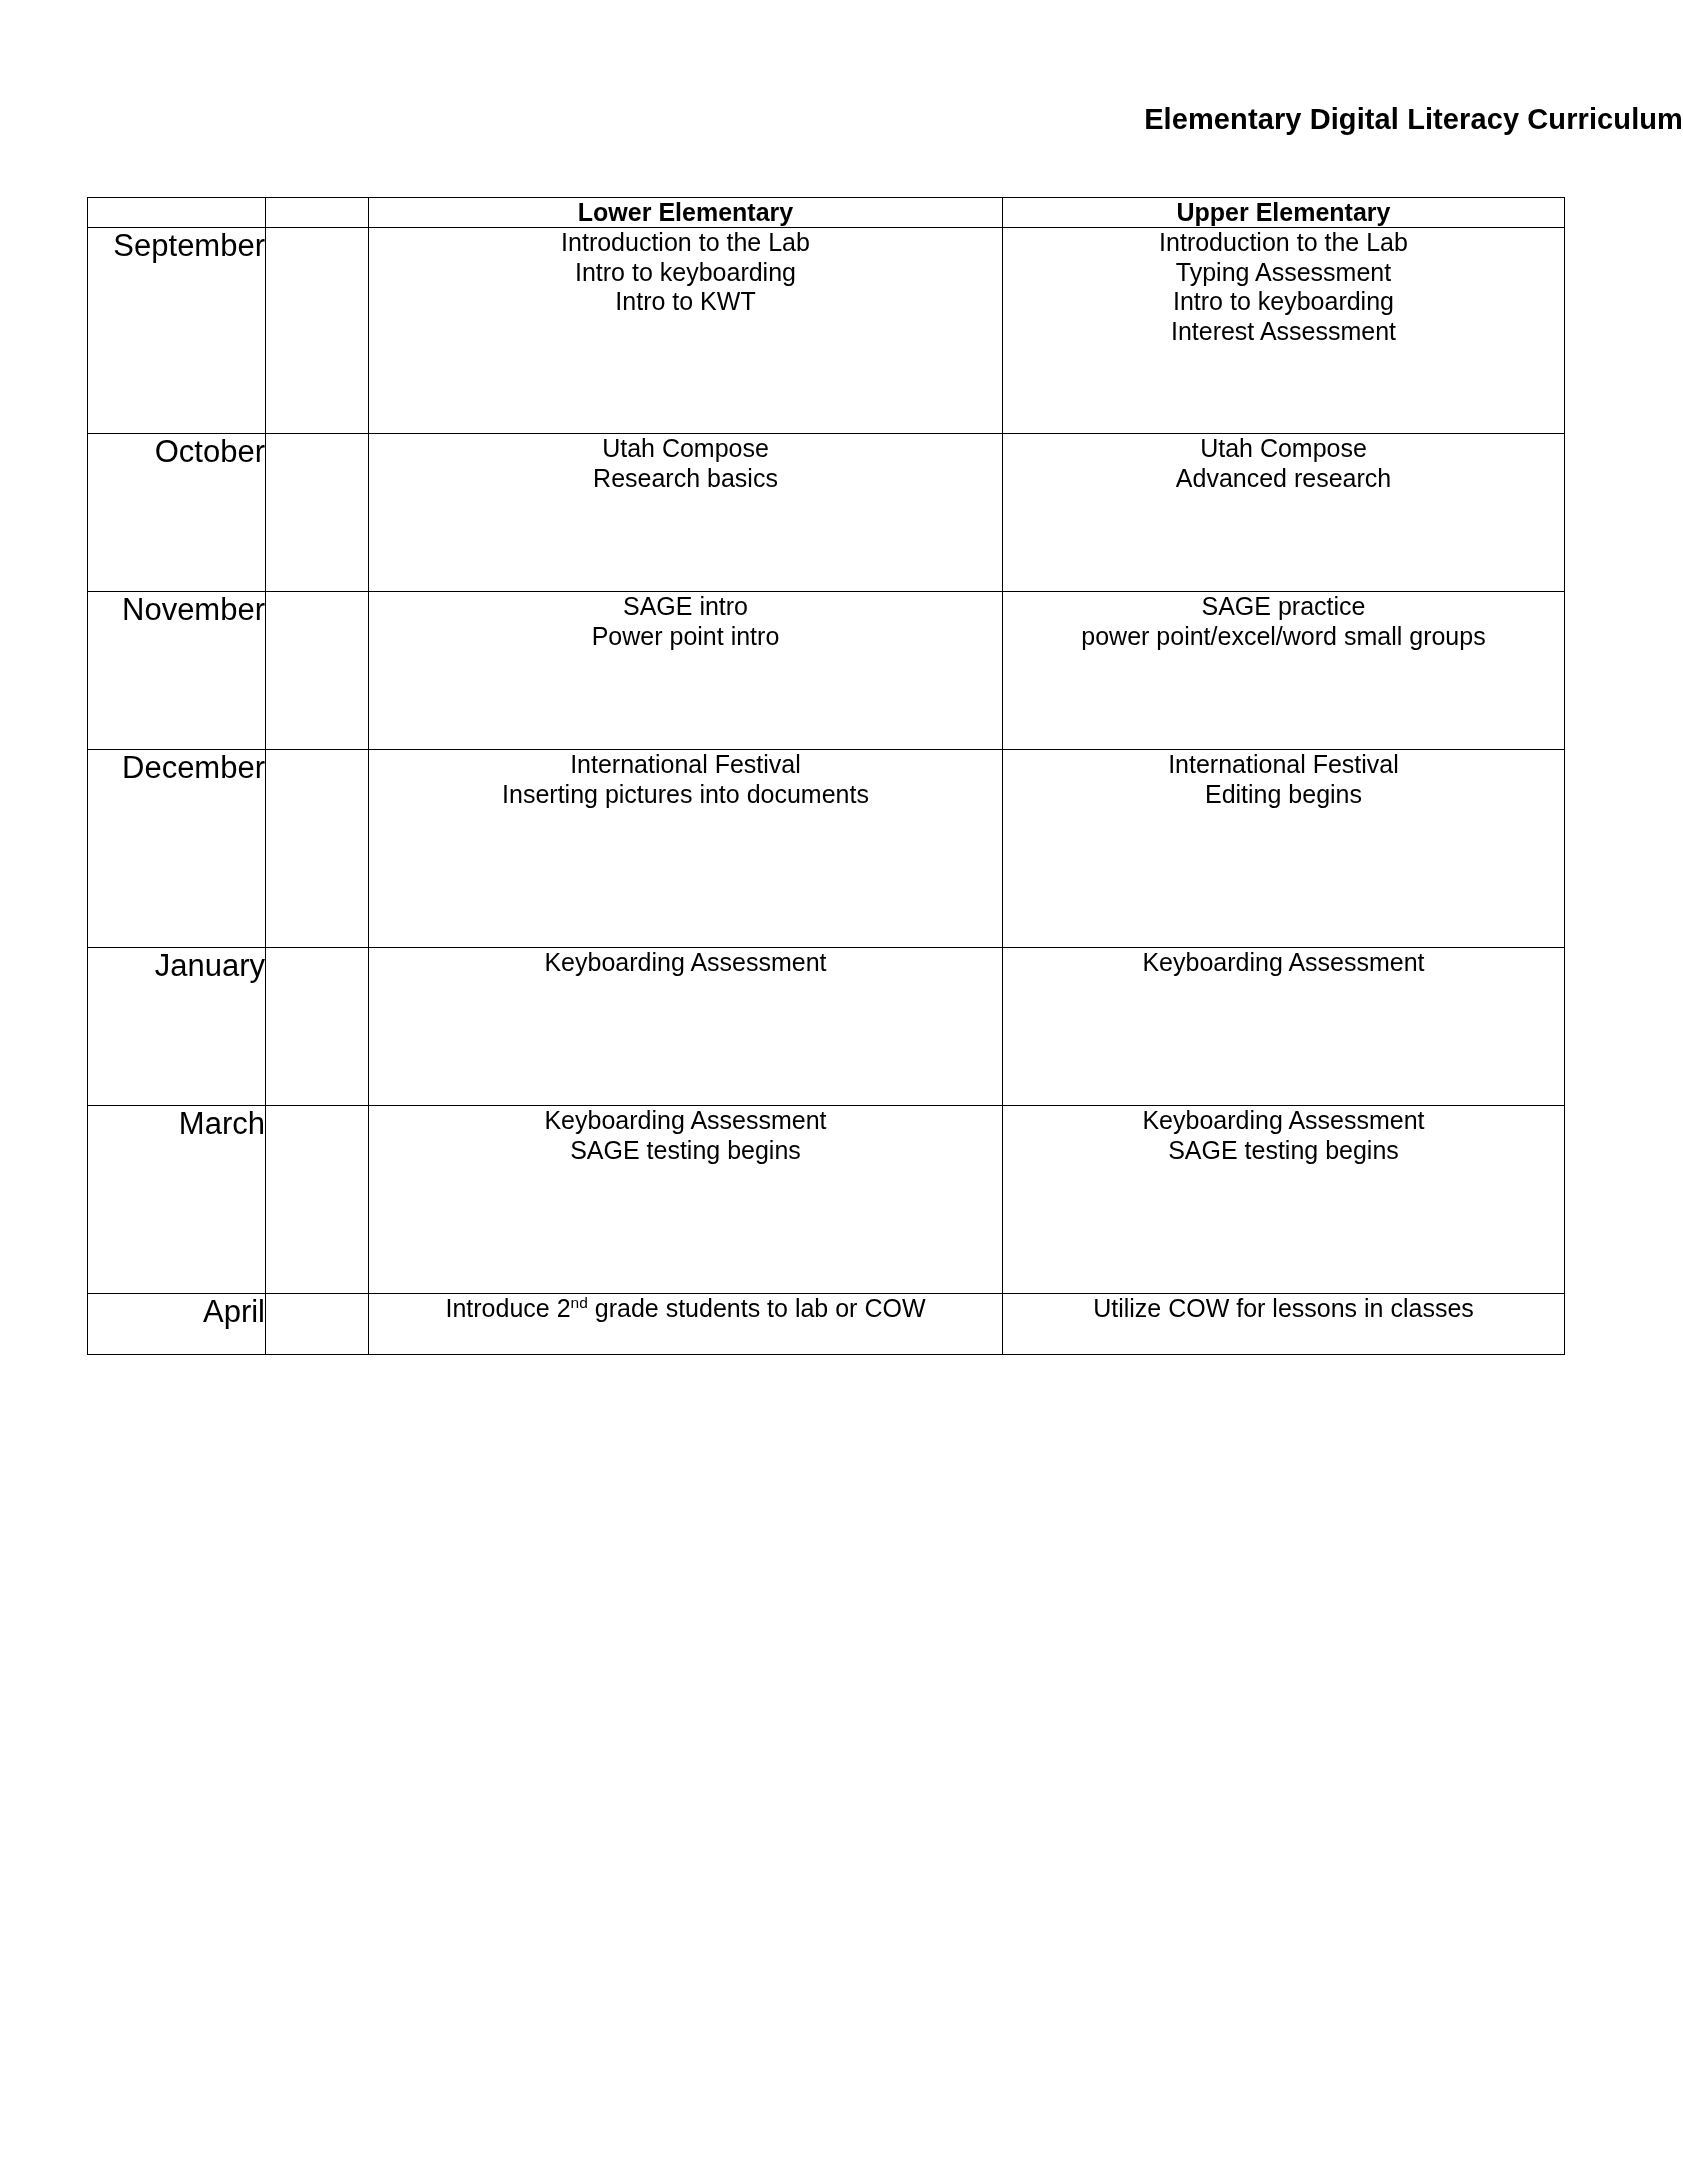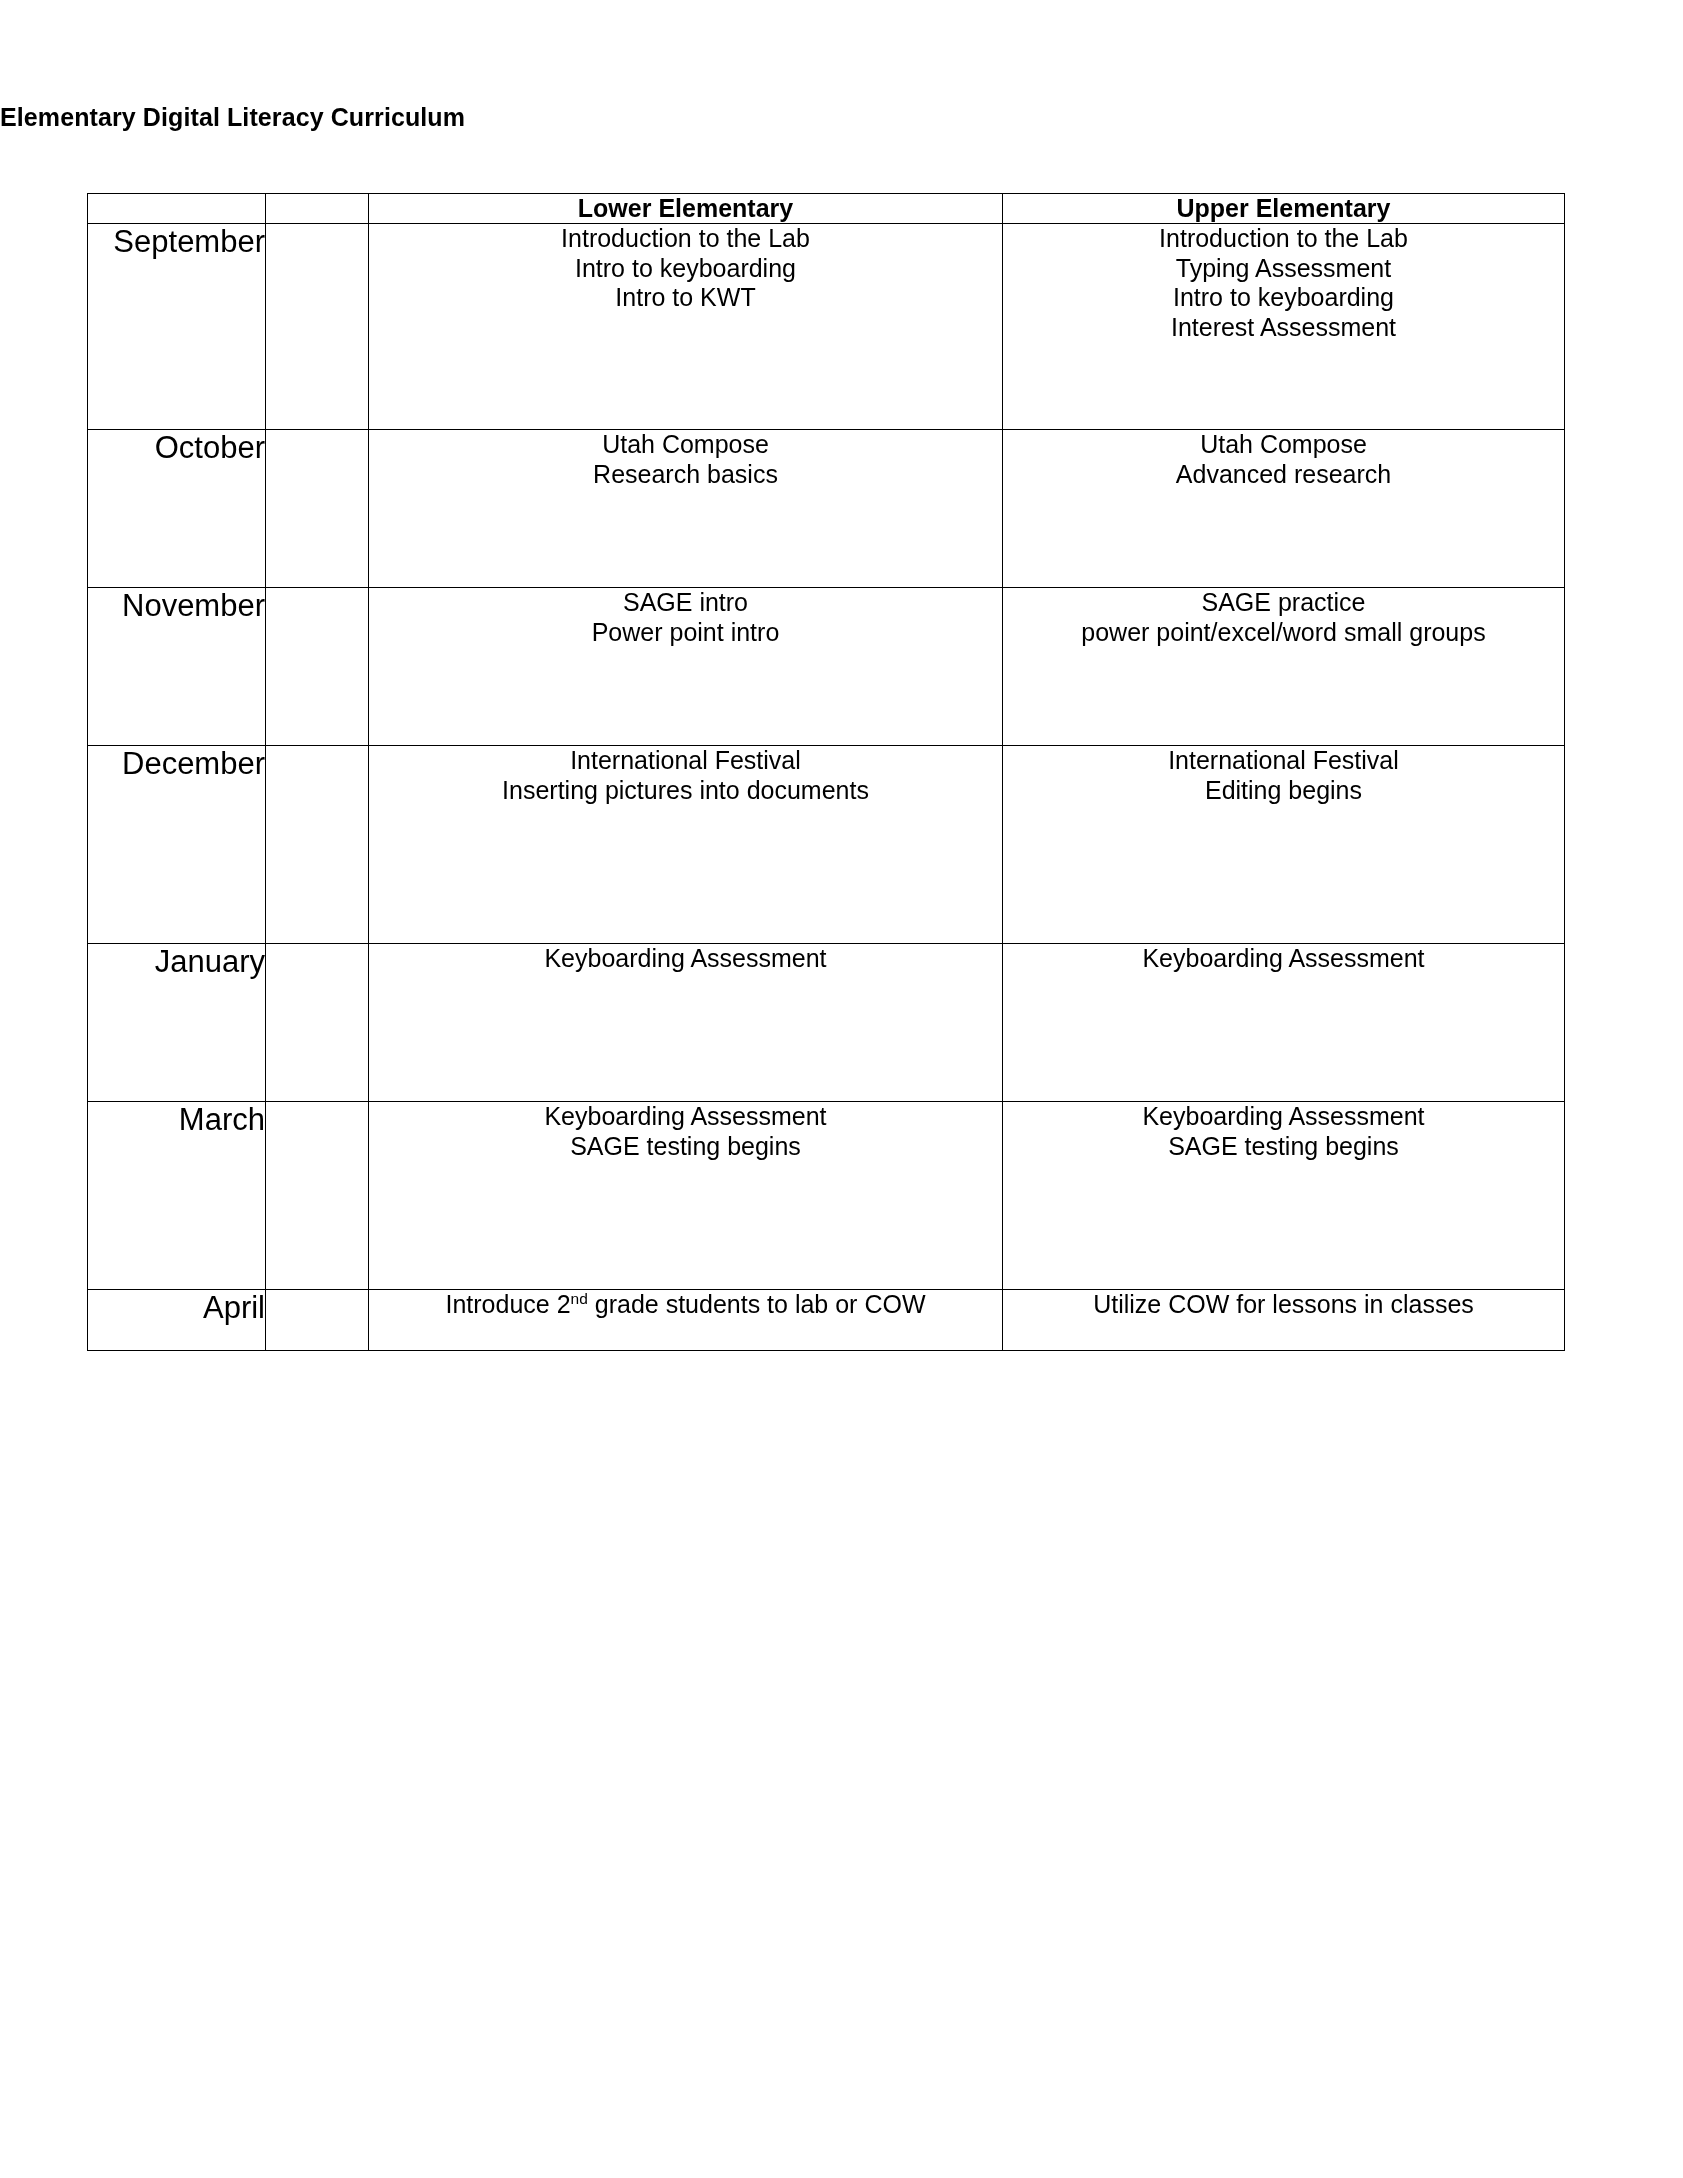--- a/index.html
+++ b/index.html
@@ -15,22 +15,22 @@
     position: relative;
   }
   .page {
     width: 1683px;
     height: 2178px;
     box-sizing: border-box;
     padding: 0;
     position: relative;
   }
   .doc-title {
-    text-align: left;
-    font-size: 25px;
+    text-align: right;
+    font-size: 29px;
     font-weight: bold;
     margin-top: 103px;
     margin-bottom: 0;
     letter-spacing: 0.1px;
   }
   table.curriculum {
     border-collapse: collapse;
     table-layout: fixed;
     margin-left: 87px;
     margin-top: 61px;

